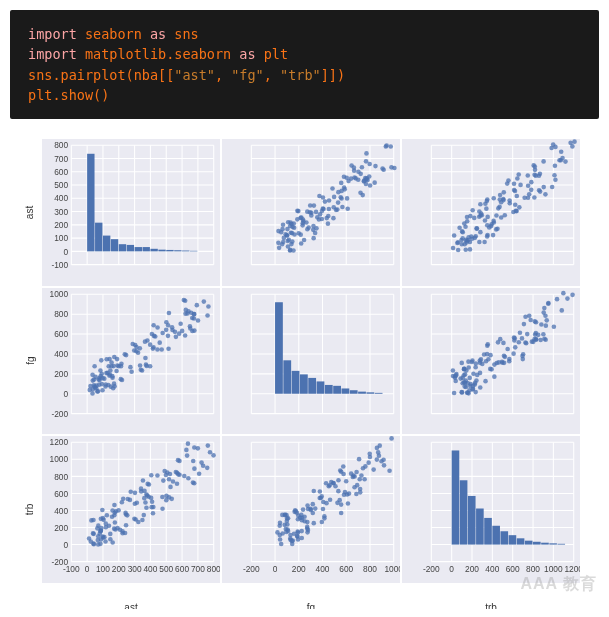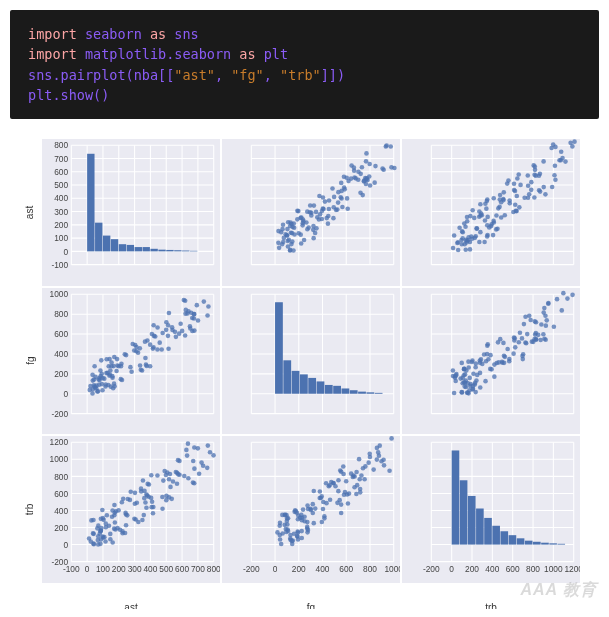--- a/index.html
+++ b/index.html
@@ -15,21 +15,21 @@
     background: #1a1a1a;
     color: #ddd;
     padding: 14px 18px;
     font-family: "Consolas", "Monaco", monospace;
     font-size: 13.5px;
     line-height: 1.5;
     border-radius: 2px;
     margin-bottom: 20px;
   }
   .kw { color: #fca5a5; }
-  .id { color: #8b5cf6; }
+  .id { color: #f97316; }
   .str { color: #c97d2b; }
   .pairplot-grid {
     display: grid;
     grid-template-columns: 20px repeat(3, 1fr);
     grid-template-rows: repeat(3, 1fr) 30px;
     gap: 2px;
     width: 560px;
     height: 460px;
     margin-left: 10px;
   }
@@ -58,24 +58,23 @@
     color: #333;
     padding-bottom: 2px;
   }
   .tick { font-size: 8px; fill: #444; }
   .bar { fill: #4c72b0; }
   .dot { fill: #4c72b0; opacity: 0.75; }
   .gridline { stroke: #fff; stroke-width: 1; }
   .watermark {
     position: absolute;
     right: 12px;
-    bottom: 8px;
+    bottom: 14px;
     font-size: 16px;
     font-weight: bold;
-    font-style: italic;
     color: rgba(150,150,150,0.35);
     letter-spacing: 1px;
   }
 </style>
 </head>
 <body>
 
 <div class="code-block">
   <div>
     <span class="kw">import</span><span class="id"> seaborn </span><span class="kw">as</span><span class="id"> sns</span>

